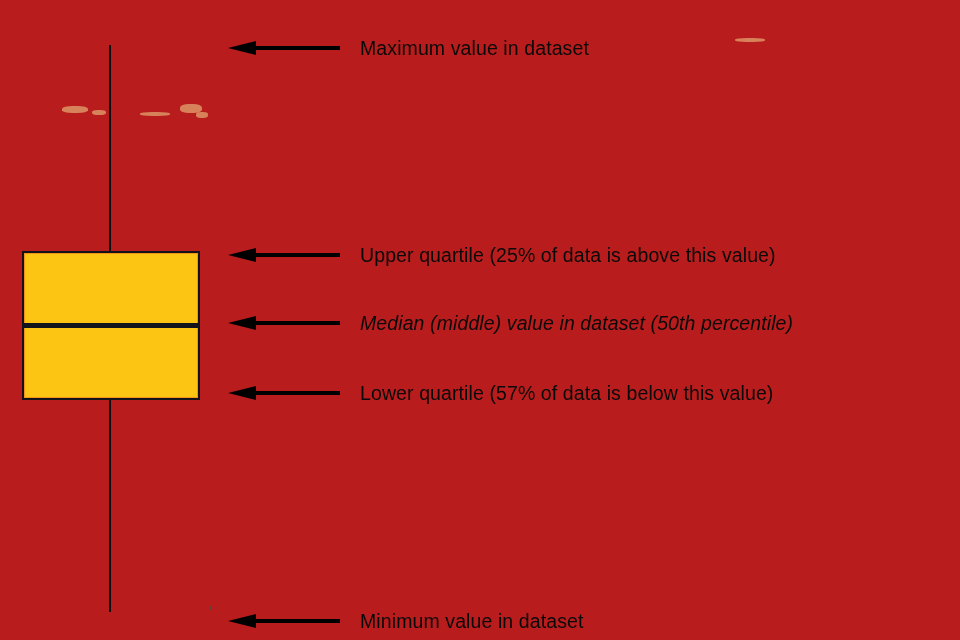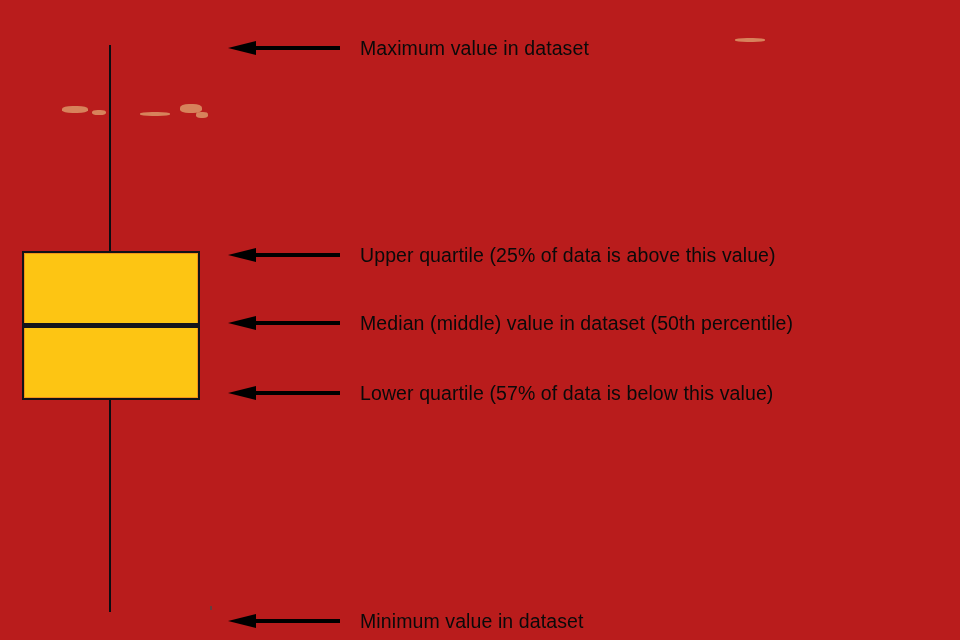--- a/index.html
+++ b/index.html
@@ -101,21 +101,21 @@
     margin-left: 20px;
     font-size: 19.5px;
     color: #0a0a0a;
     white-space: nowrap;
     letter-spacing: 0.1px;
   }
 
   
   .anno-max    { top: 35px; }
   .anno-upper  { top: 242px; }
-  .anno-median { top: 310px; }
+  .anno-median { top: 310px; font-style: italic; }
   .anno-lower  { top: 380px; }
   .anno-min    { top: 608px; }
 
   
 
   .artifact {
     position: absolute;
     background: #f5e79a;
     opacity: 0.5;
     border-radius: 40%;

